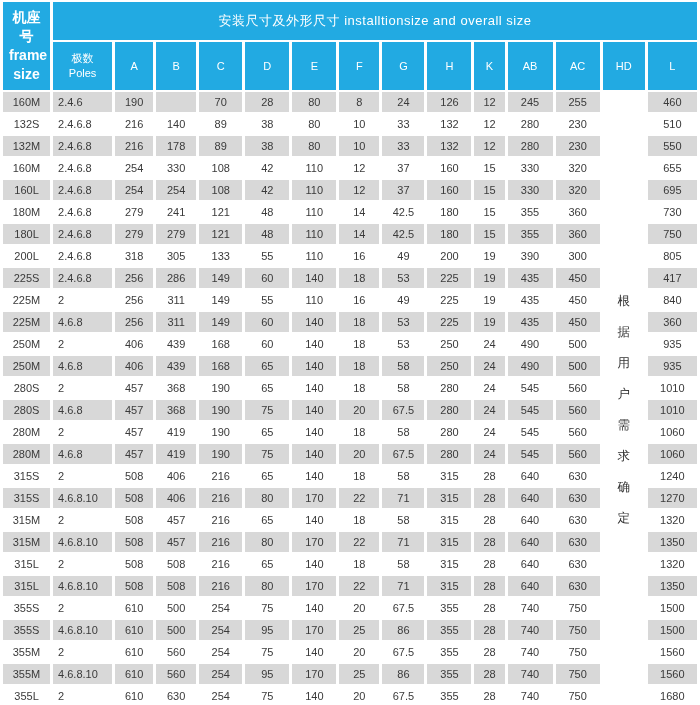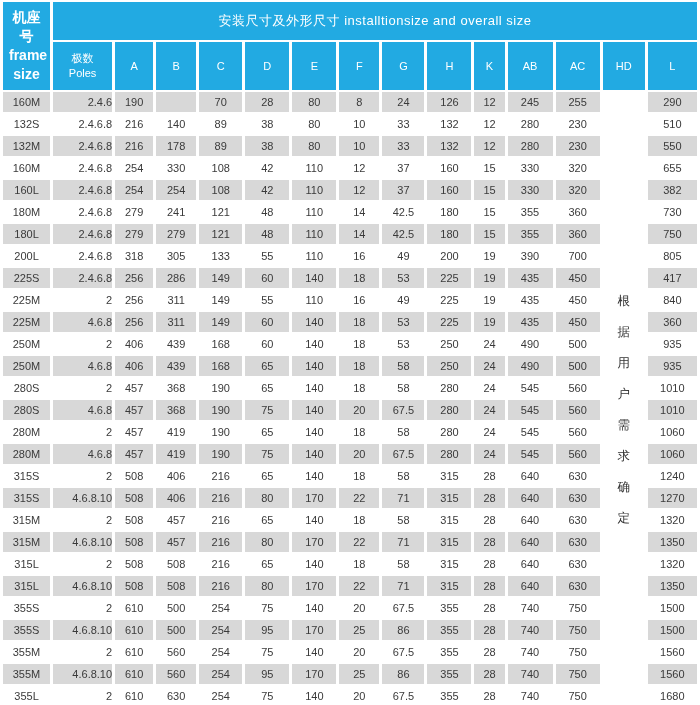--- a/index.html
+++ b/index.html
@@ -53,21 +53,21 @@
     font-size: 11px;
     text-align: center;
     vertical-align: middle;
     padding: 0;
     background: #ffffff;
     white-space: nowrap;
     overflow: hidden;
   }
   tbody tr:nth-child(odd) td { background: #d8d8d8; }
   tbody td.poles-col {
-    text-align: right;
+    text-align: left;
     padding-left: 5px;
   }
   tbody td.hd-cell,
   tbody tr:nth-child(odd) td.hd-cell {
     background: #ffffff;
     vertical-align: middle;
   }
   .hd-vertical {
     display: flex;
     flex-direction: column;
@@ -153,21 +153,21 @@
             <span>根</span>
             <span>据</span>
             <span>用</span>
             <span>户</span>
             <span>需</span>
             <span>求</span>
             <span>确</span>
             <span>定</span>
           </div>
         </td>
-        <td>290</td>
+        <td>460</td>
       </tr>
       <tr>
         <td>132S</td>
         <td class="poles-col">2.4.6.8</td>
         <td>216</td>
         <td>140</td>
         <td>89</td>
         <td>38</td>
         <td>80</td>
         <td>10</td>
@@ -217,21 +217,21 @@
         <td>254</td>
         <td>108</td>
         <td>42</td>
         <td>110</td>
         <td>12</td>
         <td>37</td>
         <td>160</td>
         <td>15</td>
         <td>330</td>
         <td>320</td>
-        <td>382</td>
+        <td>695</td>
       </tr>
       <tr>
         <td>180M</td>
         <td class="poles-col">2.4.6.8</td>
         <td>279</td>
         <td>241</td>
         <td>121</td>
         <td>48</td>
         <td>110</td>
         <td>14</td>
@@ -264,21 +264,21 @@
         <td>318</td>
         <td>305</td>
         <td>133</td>
         <td>55</td>
         <td>110</td>
         <td>16</td>
         <td>49</td>
         <td>200</td>
         <td>19</td>
         <td>390</td>
-        <td>700</td>
+        <td>300</td>
         <td>805</td>
       </tr>
       <tr>
         <td>225S</td>
         <td class="poles-col">2.4.6.8</td>
         <td>256</td>
         <td>286</td>
         <td>149</td>
         <td>60</td>
         <td>140</td>

